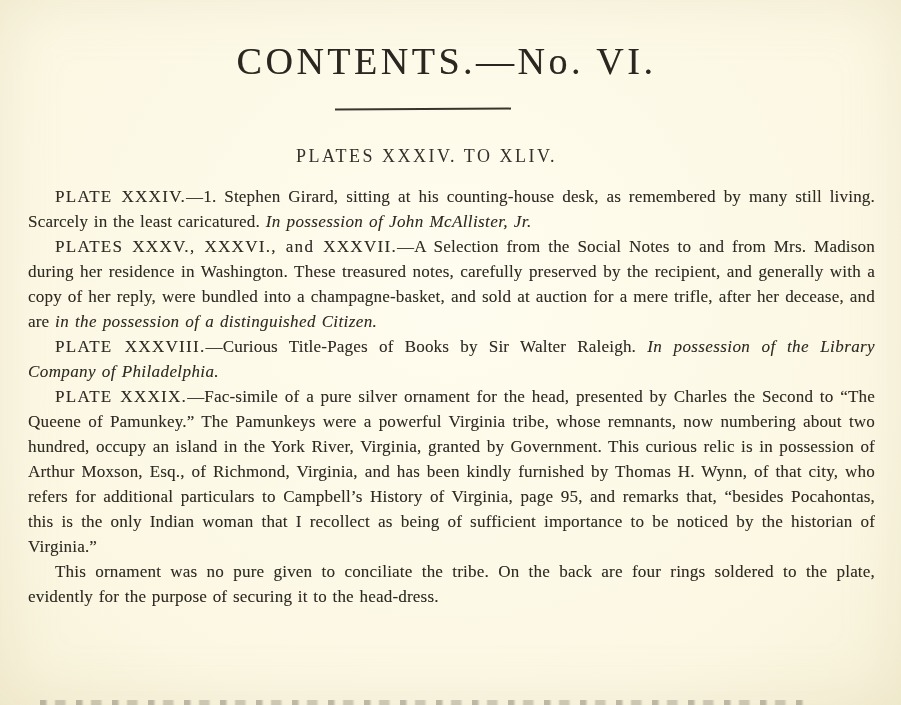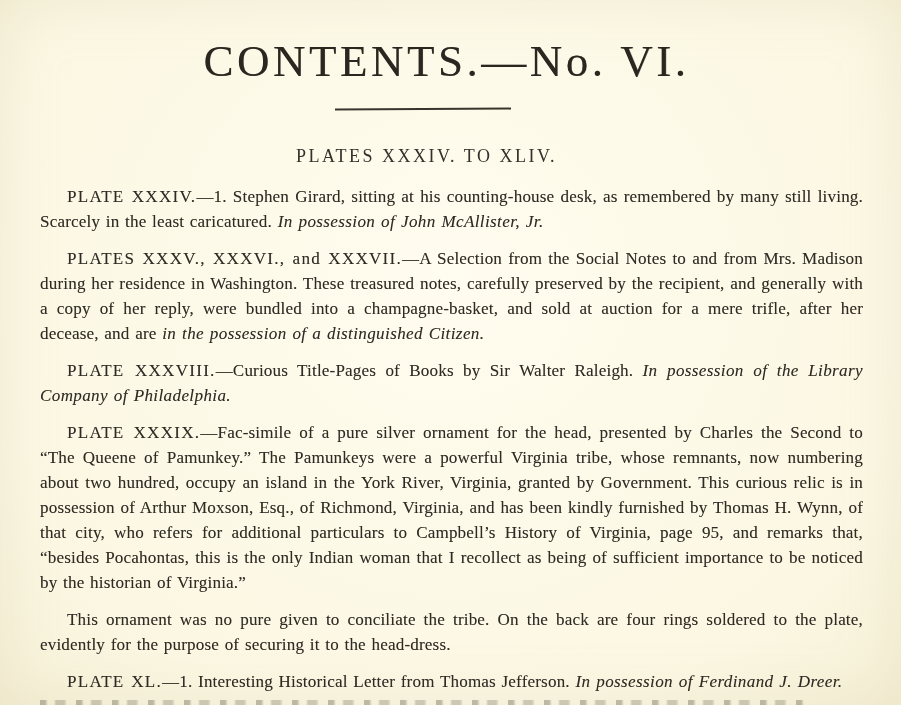--- a/index.html
+++ b/index.html
@@ -15,21 +15,21 @@
     background: #fdfae9;
     background-image: radial-gradient(ellipse at 50% 40%, rgba(255,253,240,0.9) 0%, rgba(250,245,222,0.6) 75%, rgba(244,238,210,0.8) 100%);
     box-shadow: inset 0 0 60px rgba(205,192,150,0.22);
     overflow: hidden;
     font-family: "Liberation Serif", "DejaVu Serif", serif;
     color: #2f2b24;
   }
   .title {
     margin: 40px 8px 0 0;
     text-align: center;
-    font-size: 45px;
+    font-size: 38px;
     font-weight: 500;
     letter-spacing: 3.5px;
     line-height: 42px;
     color: #2b2720;
     text-shadow: 0.3px 0.3px 0.4px rgba(43,39,32,0.4);
   }
   .rule {
     width: 176px;
     height: 2px;
     margin: 26px auto 0 auto;
@@ -49,21 +49,21 @@
   .body {
     margin: 16px 26px 0 28px;
     font-size: 17px;
     line-height: 25px;
     text-align: justify;
     word-spacing: 1.2px;
     letter-spacing: 0.2px;
     text-shadow: 0.2px 0.2px 0.3px rgba(47,43,36,0.32);
   }
   .para {
-    margin: 12px;
+    margin: 0;
     text-indent: 27px;
   }
   .seg-plate {
     letter-spacing: 1.3px;
   }
   .seg-regular {}
   .seg-italic {
     font-style: italic;
     letter-spacing: 0.4px;
   }
@@ -90,16 +90,15 @@
 <div class="page">
   <h1 class="title">CONTENTS.—No. VI.</h1>
   <div class="rule"></div>
   <h2 class="subtitle">PLATES XXXIV. TO XLIV.</h2>
   <div class="body" id="contents-body">
       <p class="para"><span class="seg-plate">PLATE XXXIV.</span><span class="seg-regular">—1. Stephen Girard, sitting at his counting-house desk, as remembered by many still living. Scarcely in the least caricatured. </span><span class="seg-italic">In possession of John McAllister, Jr.</span></p>
       <p class="para"><span class="seg-plate">PLATES XXXV., XXXVI., and XXXVII.</span><span class="seg-regular">—A Selection from the Social Notes to and from Mrs. Madison during her residence in Washington. These treasured notes, carefully preserved by the recipient, and generally with a copy of her reply, were bundled into a champagne-basket, and sold at auction for a mere trifle, after her decease, and are </span><span class="seg-italic">in the possession of a distinguished Citizen.</span></p>
       <p class="para"><span class="seg-plate">PLATE XXXVIII.</span><span class="seg-regular">—Curious Title-Pages of Books by Sir Walter Raleigh. </span><span class="seg-italic">In possession of the Library Company of Philadelphia.</span></p>
       <p class="para"><span class="seg-plate">PLATE XXXIX.</span><span class="seg-regular">—Fac-simile of a pure silver ornament for the head, presented by Charles the Second to “The Queene of Pamunkey.” The Pamunkeys were a powerful Virginia tribe, whose remnants, now numbering about two hundred, occupy an island in the York River, Virginia, granted by Government. This curious relic is in possession of Arthur Moxson, Esq., of Richmond, Virginia, and has been kindly furnished by Thomas H. Wynn, of that city, who refers for additional particulars to Campbell’s History of Virginia, page 95, and remarks that, “besides Pocahontas, this is the only Indian woman that I recollect as being of sufficient importance to be noticed by the historian of Virginia.”</span></p>
       <p class="para"><span class="seg-regular">This ornament was no pure given to conciliate the tribe. On the back are four rings soldered to the plate, evidently for the purpose of securing it to the head-dress.</span></p>
-      <p class="para"><span class="seg-plate">PLATE XL.</span><span class="seg-regular">—1. Interesting Historical Letter from Thomas Jefferson. </span><span class="seg-italic">In possession of Ferdinand J. Dreer.</span></p>
     </div>
   <div class="clipped-line"></div>
 </div>
 
 </body></html>

